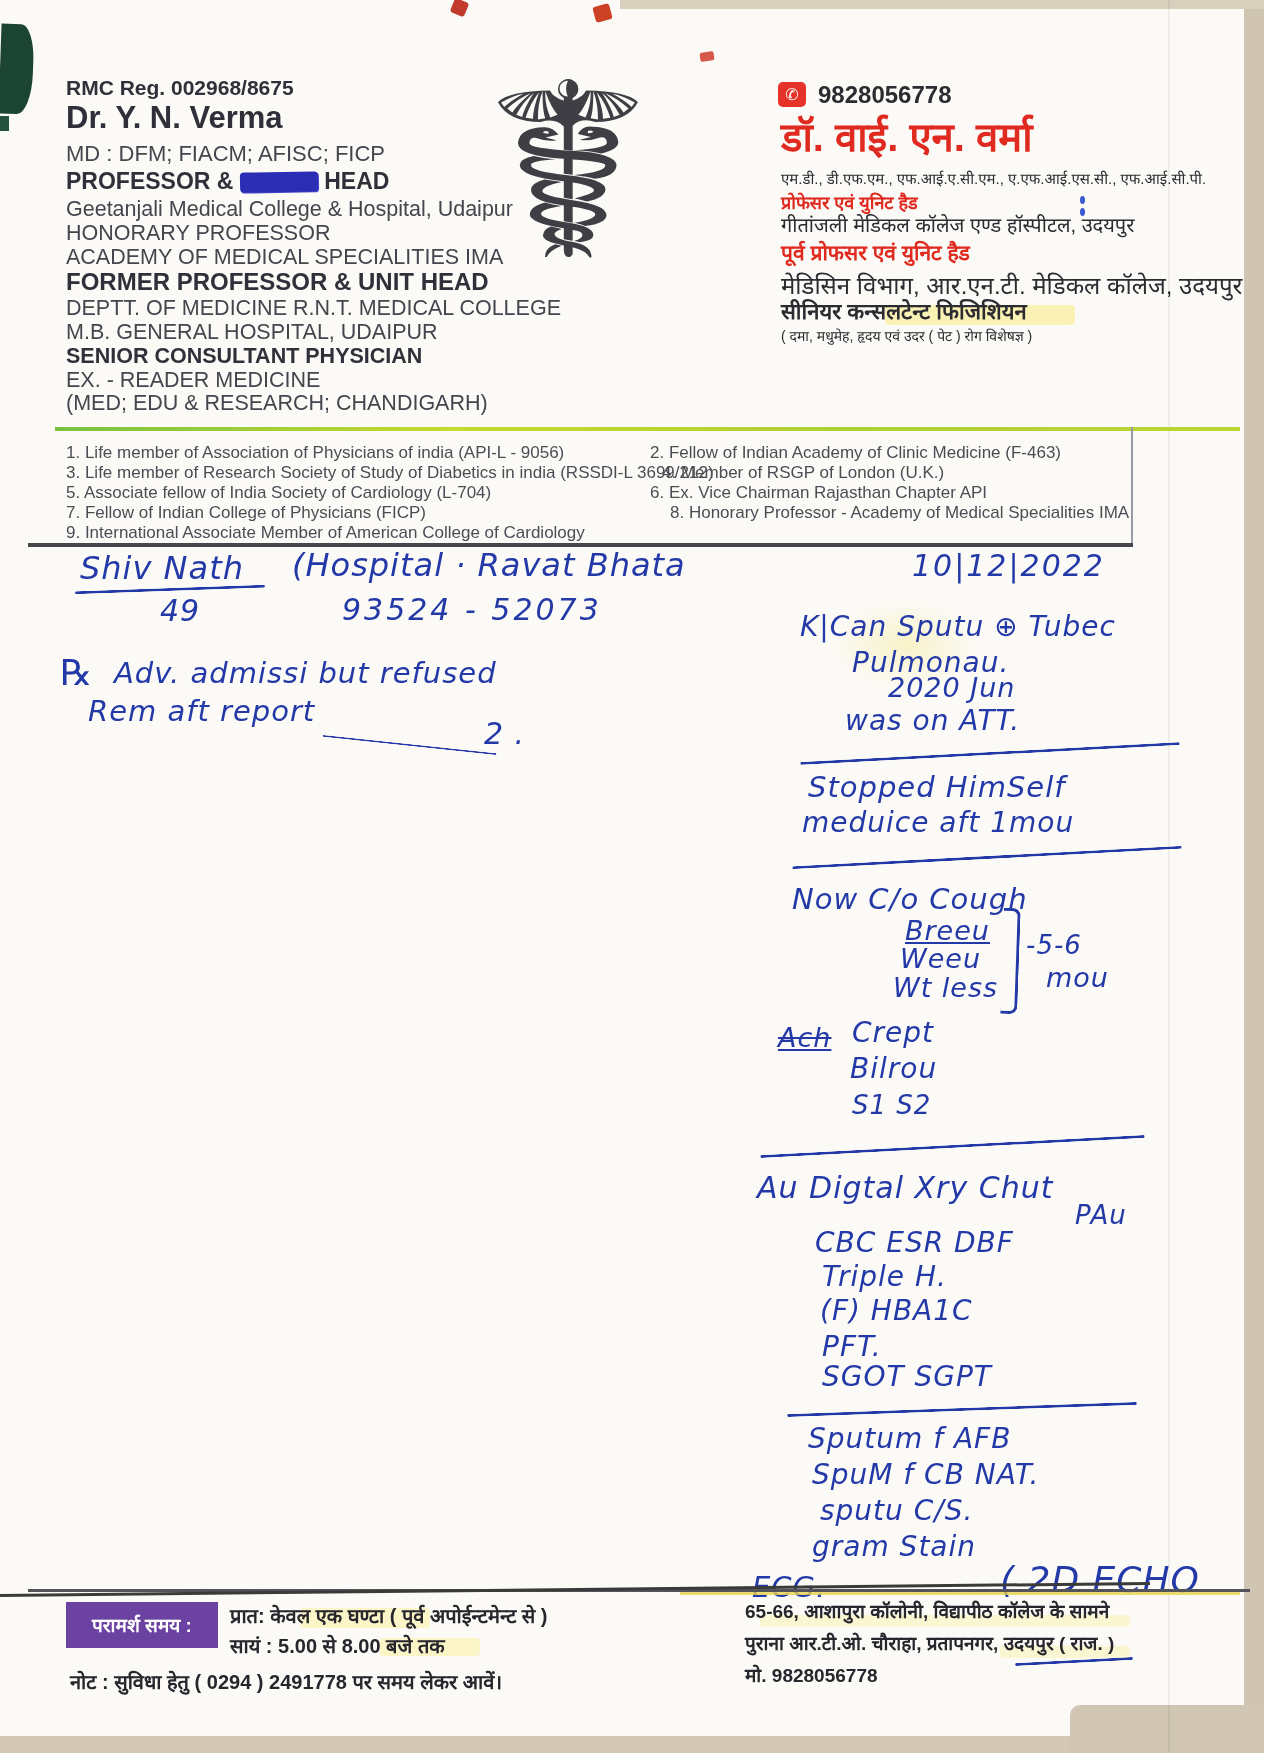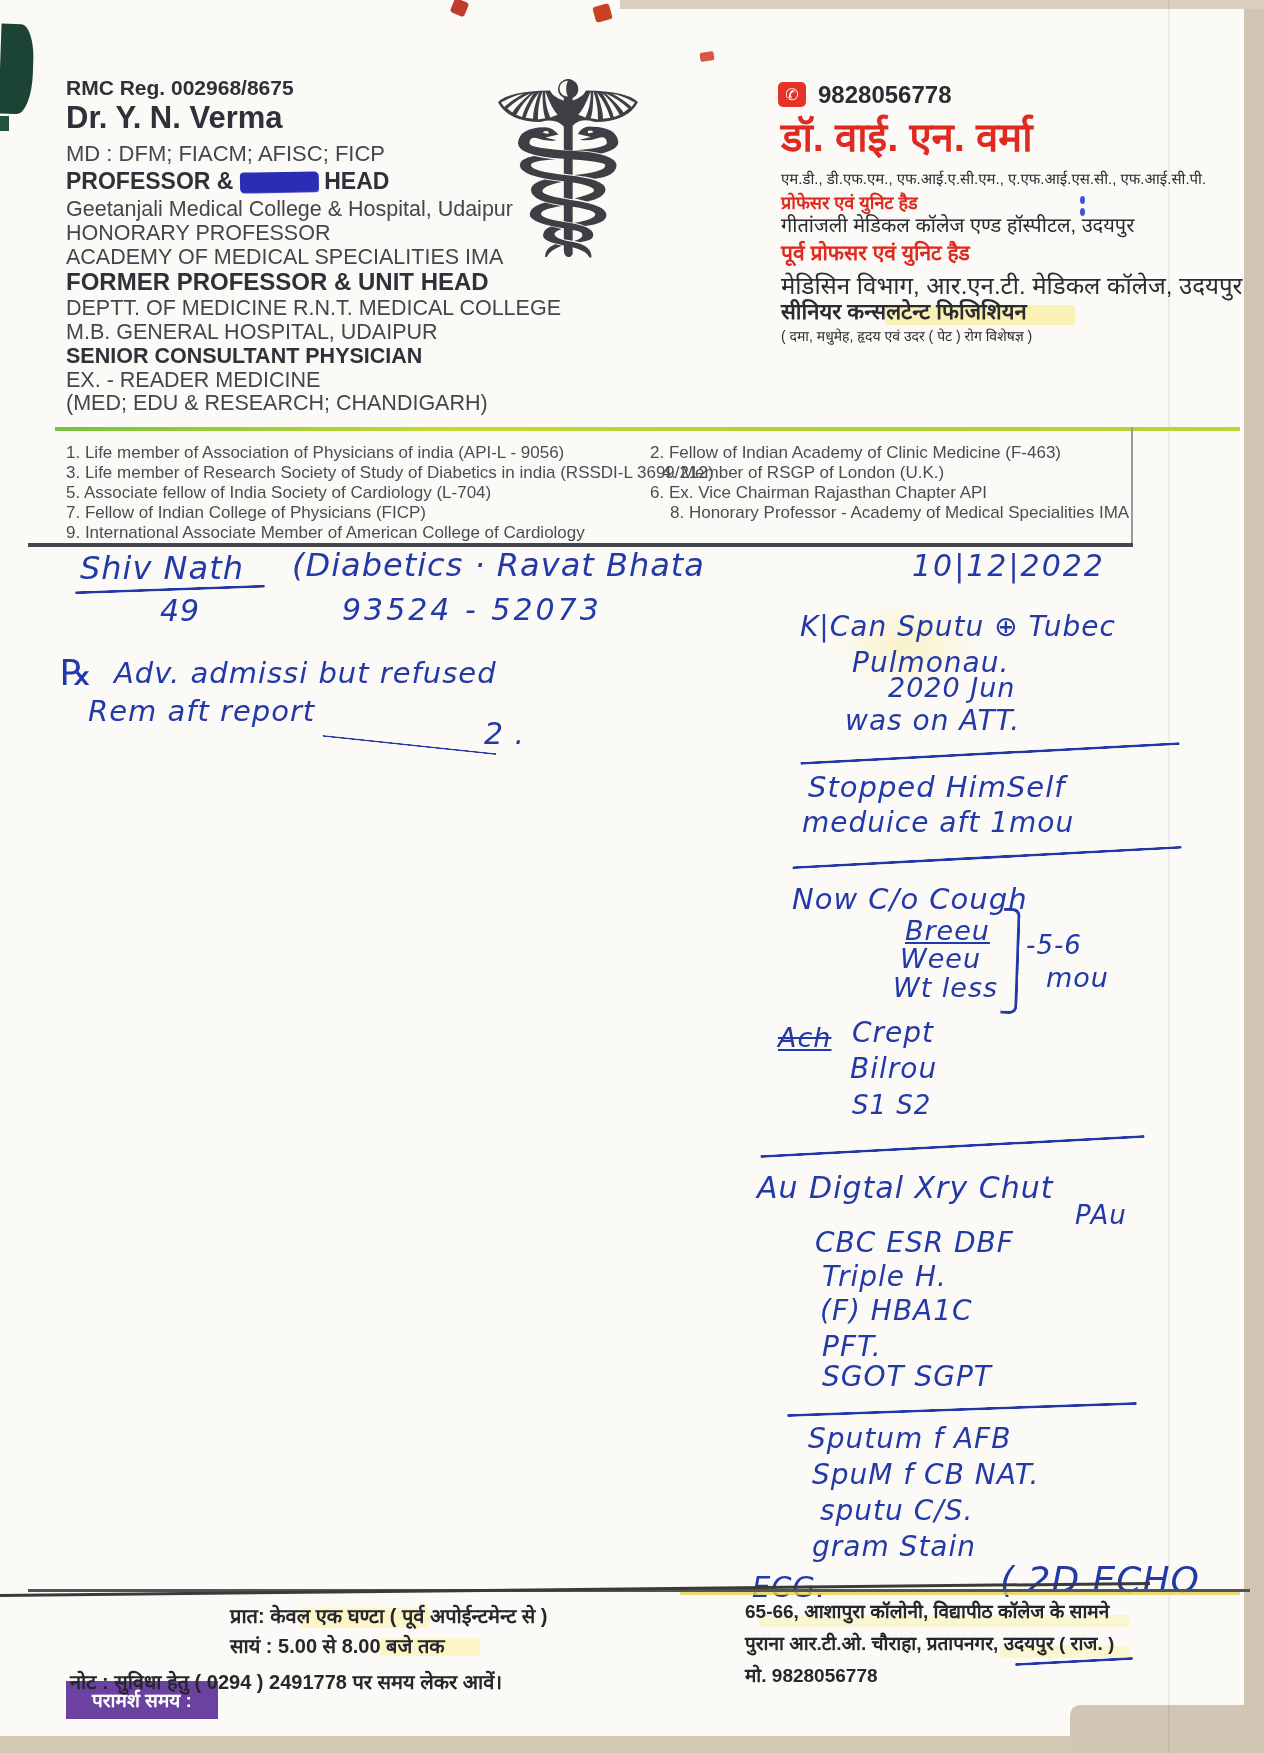--- a/index.html
+++ b/index.html
@@ -103,21 +103,21 @@
   <div class="abs mem" style="left:650px;top:443px;">2. Fellow of Indian Academy of Clinic Medicine (F-463)</div>
   <div class="abs mem" style="left:650px;top:463px;padding-left:12px;">4. Member of RSGP of London (U.K.)</div>
   <div class="abs mem" style="left:650px;top:483px;">6. Ex. Vice Chairman Rajasthan Chapter API</div>
   <div class="abs mem" style="left:650px;top:503px;margin-left:20px;">8. Honorary Professor - Academy of Medical Specialities IMA</div>
 
   <div class="rule-dark" style="left:28px;top:543px;width:1105px;"></div>
 
   <div class="hw" style="left:80px;top:549px;font-size:32px;">Shiv Nath</div>
   <div class="ink-line" style="left:75px;top:588px;width:190px;transform:rotate(-2deg);"></div>
   <div class="hw" style="left:160px;top:593px;font-size:30px;">49</div>
-  <div class="hw" style="left:292px;top:546px;font-size:32px;">(Diabetics · Ravat Bhata</div>
+  <div class="hw" style="left:292px;top:546px;font-size:32px;">(Hospital · Ravat Bhata</div>
   <div class="hw" style="left:342px;top:592px;font-size:30px;letter-spacing:3px;">93524 - 52073</div>
   <div class="hw" style="left:912px;top:548px;font-size:30px;letter-spacing:2px;">10|12|2022</div>
 
   <div class="hw" style="left:60px;top:652px;font-size:36px;">℞</div>
   <div class="hw" style="left:114px;top:656px;font-size:29px;">Adv. admissi but refused</div>
   <div class="hw" style="left:88px;top:694px;font-size:29px;">Rem aft report</div>
   <div class="ink-line" style="left:322px;top:744px;width:175px;transform:rotate(6deg);border-top-width:2px;"></div>
   <div class="hw" style="left:484px;top:716px;font-size:30px;">2 .</div>
 
   <div class="hw" style="left:800px;top:610px;font-size:28px;">K|Can Sputu ⊕ Tubec</div>
@@ -156,21 +156,21 @@
   <div class="hw" style="left:812px;top:1458px;font-size:28px;">SpuM f CB NAT.</div>
   <div class="hw" style="left:820px;top:1494px;font-size:28px;">sputu C/S.</div>
   <div class="hw" style="left:812px;top:1530px;font-size:28px;">gram Stain</div>
   <div class="hw" style="left:752px;top:1570px;font-size:29px;">ECG.</div>
   <div class="hw" style="left:1000px;top:1519px;font-size:36px;margin-top:40px;">( 2D ECHO</div>
 
   <div class="rule-dark" style="left:28px;top:1589px;width:1222px;height:3px;background:#53535a;"></div>
   <div class="yline" style="left:680px;top:1592px;width:560px;"></div>
   <div class="penline" style="left:0;top:1588px;width:1150px;transform:rotate(-0.6deg);"></div>
 
-  <div class="purplebox" style="left:66px;top:1681px;width:152px;height:38px;font-size:19px;">
+  <div class="purplebox" style="left:66px;top:1602px;width:152px;height:46px;font-size:19px;">
     <span>परामर्श समय :</span>
   </div>
   <div class="abs foot" style="left:230px;top:1602px;font-size:20px;">प्रात: केवल एक घण्टा ( पूर्व अपोईन्टमेन्ट से )</div>
   <div class="abs foot" style="left:230px;top:1632px;font-size:20px;">सायं : 5.00 से 8.00 बजे तक</div>
   <div class="abs foot" style="left:70px;top:1668px;font-size:20px;">नोट : सुविधा हेतु ( 0294 ) 2491778 पर समय लेकर आवें।</div>
   <div class="abs foot" style="left:745px;top:1598px;font-size:19px;">65-66, आशापुरा कॉलोनी, विद्यापीठ कॉलेज के सामने</div>
   <div class="abs foot" style="left:745px;top:1630px;font-size:19px;">पुराना आर.टी.ओ. चौराहा, प्रतापनगर, उदयपुर ( राज. )</div>
   <div class="abs foot" style="left:745px;top:1662px;font-size:19px;">मो. 9828056778</div>
   <div class="ink-line" style="left:1015px;top:1660px;width:118px;transform:rotate(-3deg);"></div>
 

